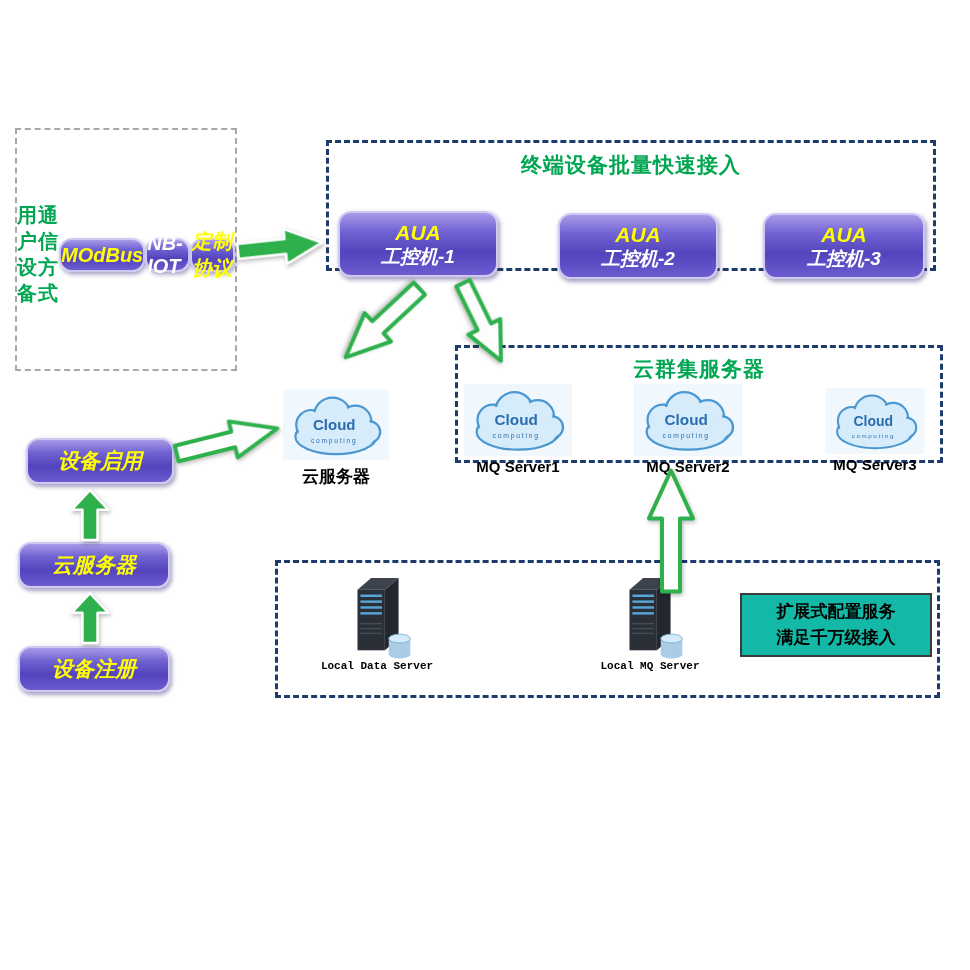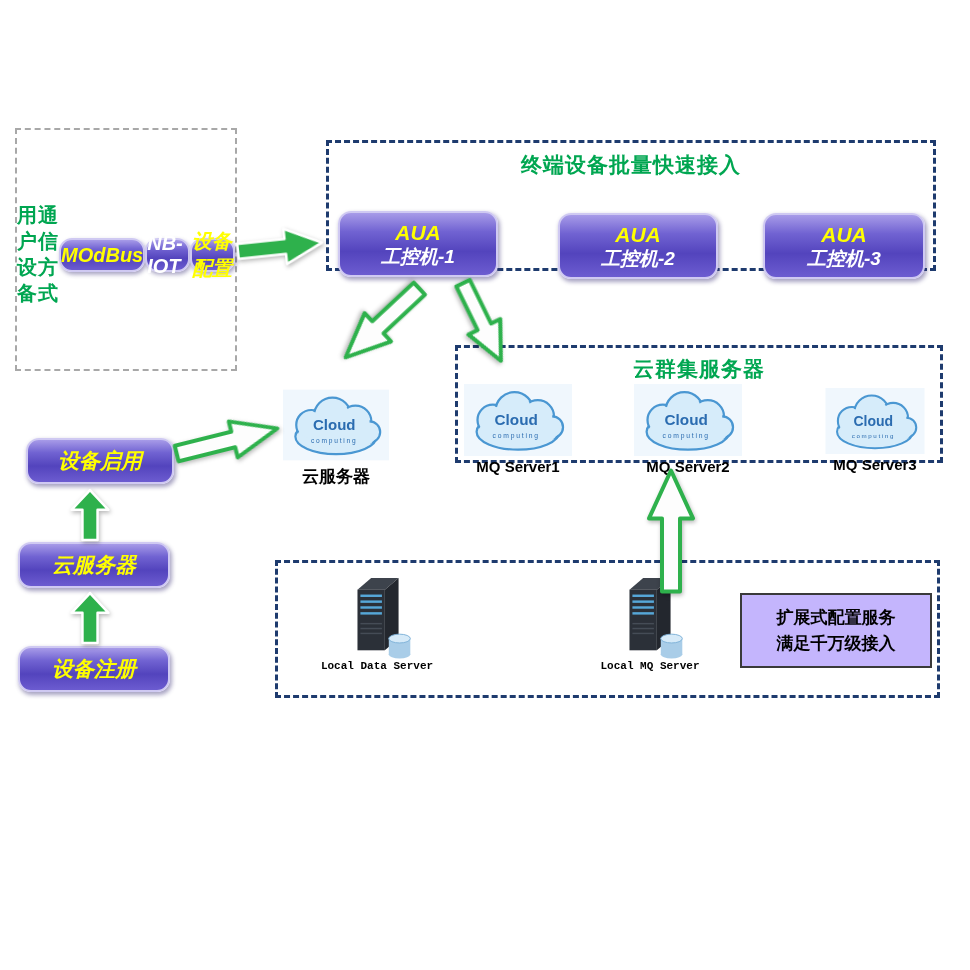--- a/index.html
+++ b/index.html
@@ -44,35 +44,35 @@
   
   .arrow { position:absolute; overflow:visible; filter: drop-shadow(1.5px 2px 2px rgba(0,0,0,0.28)); }
   .arrow polygon { vector-effect: non-scaling-stroke; stroke-linejoin: round; }
   .arrow.solid polygon   { fill:#2eb14c; stroke:#ffffff; stroke-width:2.5; }
   .arrow.outline polygon { fill:#fdfdfd; stroke:#2eb14c; stroke-width:4; }
 
   
   .local-box { left:275px; top:560px; width:665px; height:138px; }
   .server-fig { position:absolute; }
   .server-label { position:absolute; font-weight:bold; font-size:11px; color:#000; text-align:center; width:170px;font-family:Liberation Mono, monospace; }
-  .note-box { position:absolute; left:740px; top:593px; width:192px; height:75px; border:2px solid #3a3a3a; background:#c4b5fd;
+  .note-box { position:absolute; left:740px; top:593px; width:192px; height:64px; border:2px solid #3a3a3a; background:#14b8a6;
               display:flex; flex-direction:column; justify-content:center; align-items:center;
               font-size:17px; font-weight:600; color:#000; line-height:26px; }
 </style>
 </head>
 <body>
 
 <div class="canvas">
 
   <div class="dash-gray comm-box">
     <div class="box-title comm-title">用户设备</div>
     <div class="box-title comm-title">通信方式</div>
     <div class="btn-purple comm-btn text-yellow">MOdBus</div>
     <div class="btn-purple comm-btn text-white">NB-IOT</div>
-    <div class="btn-purple comm-btn text-yellow">设备配置</div>
+    <div class="btn-purple comm-btn text-yellow">定制协议</div>
   </div>
 
   <div class="dash-navy terminal-box">
     <div class="box-title">终端设备批量快速接入</div>
   </div>
 
   <div class="btn-purple aua-node" style="left:338px; top:211px; width:160px;">
     <div class="aua-line1 text-yellow">AUA</div>
     <div class="aua-line2 text-white">工控机-1</div>
   </div>

